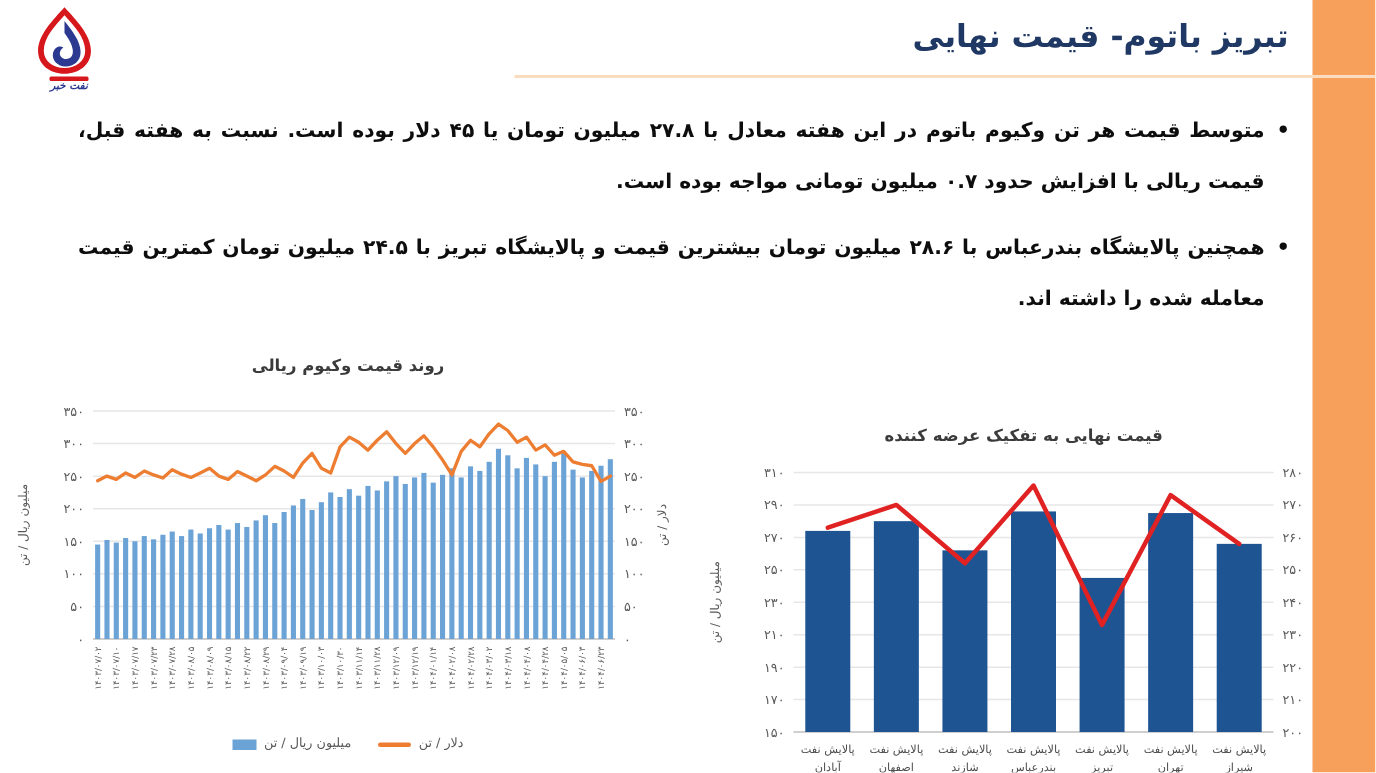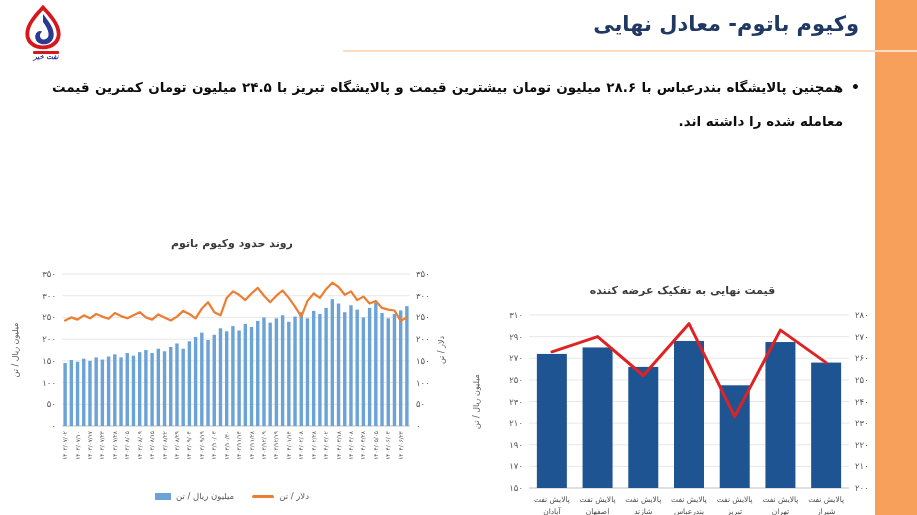--- a/index.html
+++ b/index.html
@@ -52,28 +52,29 @@
 <div class="logo">
   <svg width="46" height="46" viewBox="0 0 60 60">
     <path id="logo-outer" d="M30 1 C20 12 7 25 7 39 C7 51 17 59 30 59 C43 59 53 51 53 39 C53 25 40 12 30 1 Z" fill="#D6171C"></path>
     <path d="M30 8 C22 17 12 27 12 39 C12 48 20 54 30 54 C40 54 48 48 48 39 C48 27 38 17 30 8 Z" fill="#ffffff"></path>
     <path id="logo-inner" d="M30 13 C36 21 44 30 44 40 C44 48 38 52.5 31 52.5 C24 52.5 18.8 47 20 41 C21 36 25.5 33.8 29 36 C26 38.2 25 41.4 27 44.2 C29.2 47 34.2 46.8 36.2 43.8 C39.2 39.4 36 31.5 30 23.5 Z" fill="#2B3990"></path>
   </svg>
   <div class="logo-redline"></div>
   <div class="logo-caption">نفت خبر</div>
 </div>
 
-<div class="page-title" style="color: rgb(31, 56, 100);">وکیوم باتوم- معادل نهایی</div>
+<div class="page-title" style="color: rgb(31, 56, 100);">تبریز باتوم- قیمت نهایی</div>
 
 <ul class="bullets">
+  <li>متوسط قیمت هر تن وکیوم باتوم در این هفته معادل با ۲۷.۸ میلیون تومان یا ۴۵ دلار بوده است. نسبت به هفته قبل، قیمت ریالی با افزایش حدود ۰.۷ میلیون تومانی مواجه بوده است.</li>
   <li>همچنین پالایشگاه بندرعباس با ۲۸.۶ میلیون تومان بیشترین قیمت و پالایشگاه تبریز با ۲۴.۵ میلیون تومان کمترین قیمت معامله شده را داشته اند.</li>
 </ul>
 
 <div class="chart" id="chart-box-1">
-  <div class="chart-title">روند حدود وکیوم باتوم</div>
+  <div class="chart-title">روند قیمت وکیوم ریالی</div>
   <svg id="chart1" width="452" height="238" viewBox="0 0 452 238">
       <line x1="56" x2="404" y1="172" y2="172" stroke="#BFBFBF" stroke-width="1"></line>
       <text x="50" y="175" text-anchor="end" class="tick">۰</text>
       <line x1="56" x2="404" y1="150.28571428571428" y2="150.28571428571428" stroke="#E7E7E7" stroke-width="1"></line>
       <text x="50" y="153.28571428571428" text-anchor="end" class="tick">۵۰</text>
       <line x1="56" x2="404" y1="128.57142857142858" y2="128.57142857142858" stroke="#E7E7E7" stroke-width="1"></line>
       <text x="50" y="131.57142857142858" text-anchor="end" class="tick">۱۰۰</text>
       <line x1="56" x2="404" y1="106.85714285714286" y2="106.85714285714286" stroke="#E7E7E7" stroke-width="1"></line>
       <text x="50" y="109.85714285714286" text-anchor="end" class="tick">۱۵۰</text>
       <line x1="56" x2="404" y1="85.14285714285715" y2="85.14285714285715" stroke="#E7E7E7" stroke-width="1"></line>

